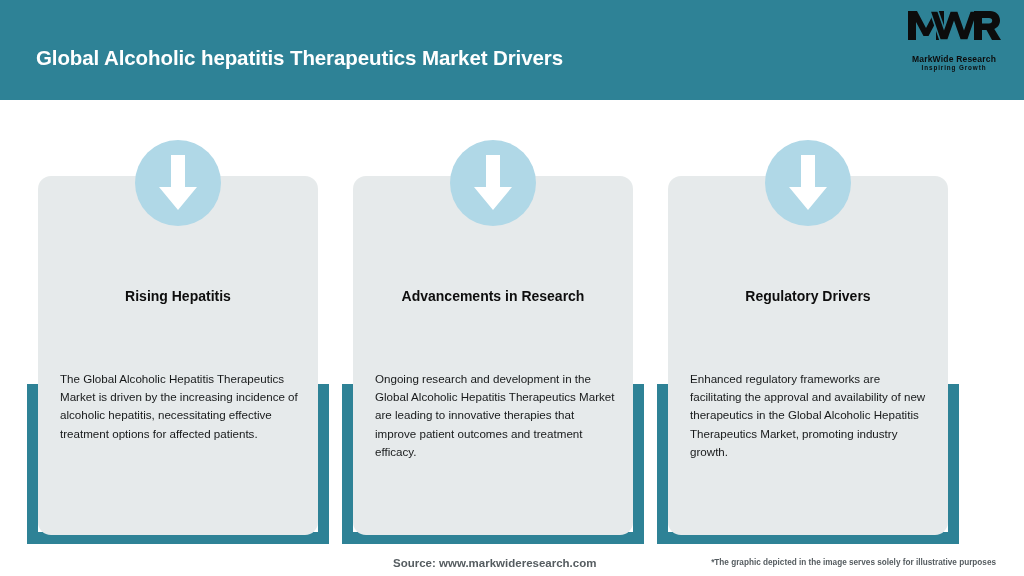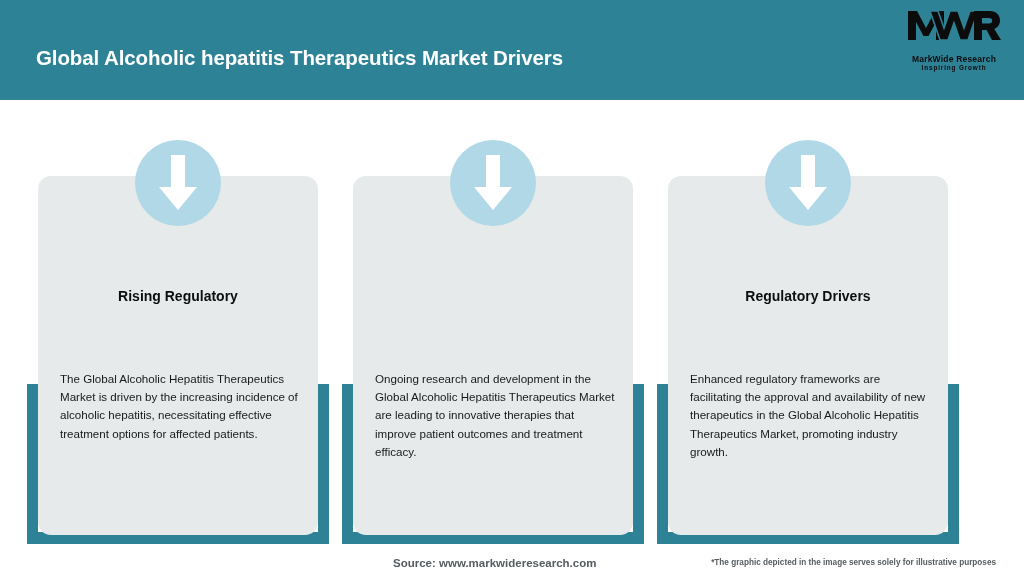--- a/index.html
+++ b/index.html
@@ -185,35 +185,36 @@
   </svg>
   <span id="logo-name">MarkWide Research</span>
   <span id="logo-tagline">Inspiring Growth</span>
 </div>
 
 <div class="column" id="column-0">
   <div class="frame">
     <div class="frame-inner"></div>
   </div>
   <div class="card">
-    <div class="card-heading">Rising Regulatory</div>
+    <div class="card-heading">Rising Hepatitis</div>
     <div class="card-body">The Global Alcoholic Hepatitis Therapeutics Market is driven by the increasing incidence of alcoholic hepatitis, necessitating effective treatment options for affected patients.</div>
   </div>
   <div class="icon-badge">
     <svg width="42" height="60" viewBox="0 0 42 60" aria-hidden="true">
       <path d="M14 2 L28 2 L28 34 L40 34 L21 57 L2 34 L14 34 Z" fill="#ffffff"></path>
     </svg>
   </div>
 </div>
 
 <div class="column" id="column-1">
   <div class="frame">
     <div class="frame-inner"></div>
   </div>
   <div class="card">
+    <div class="card-heading">Advancements in Research</div>
     <div class="card-body">Ongoing research and development in the Global Alcoholic Hepatitis Therapeutics Market are leading to innovative therapies that improve patient outcomes and treatment efficacy.</div>
   </div>
   <div class="icon-badge">
     <svg width="42" height="60" viewBox="0 0 42 60" aria-hidden="true">
       <path d="M14 2 L28 2 L28 34 L40 34 L21 57 L2 34 L14 34 Z" fill="#ffffff"></path>
     </svg>
   </div>
 </div>
 
 <div class="column" id="column-2">

